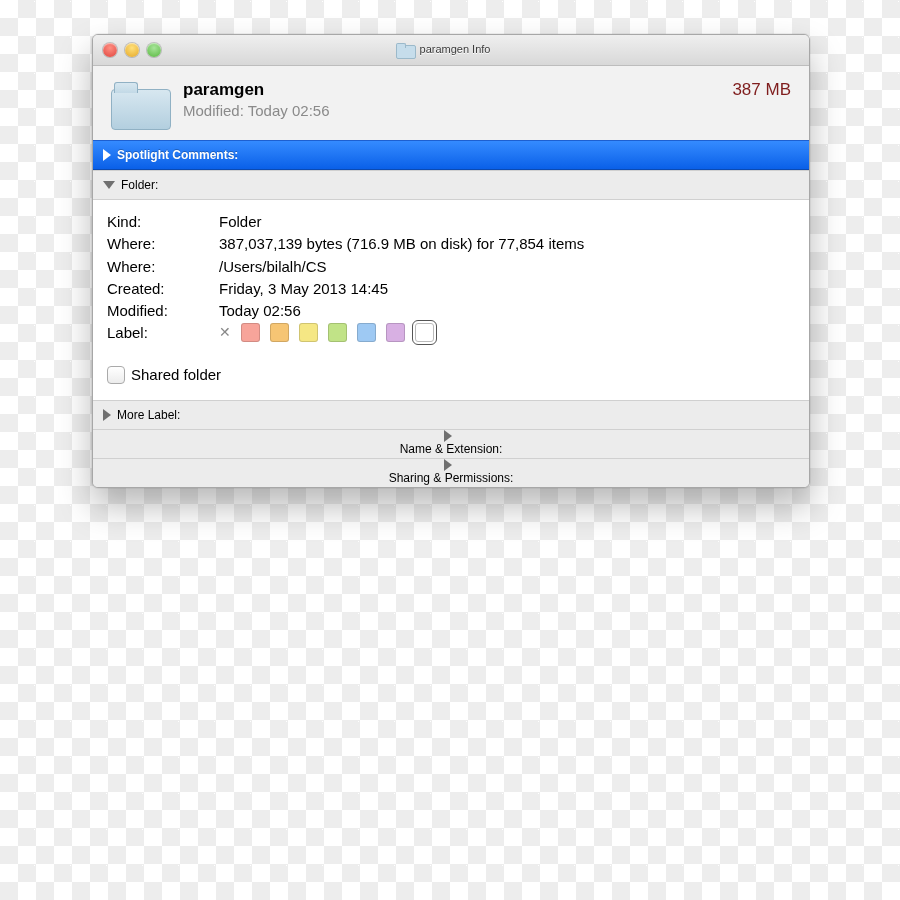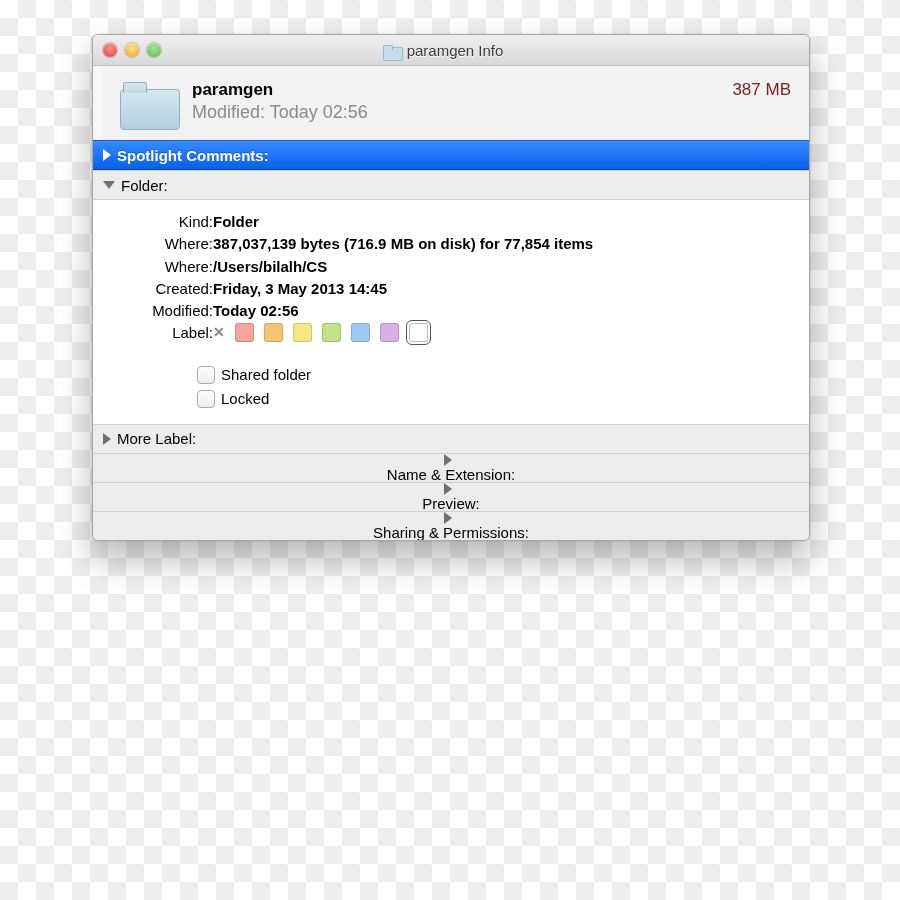--- a/index.html
+++ b/index.html
@@ -54,24 +54,24 @@
     border-radius: 50%;
     box-shadow: inset 0 1px 1px rgba(255,255,255,0.5), 0 0 0 1px rgba(0,0,0,0.18);
   }
   .light.red    { background: radial-gradient(circle at 50% 35%, #ff8f82, #e0443e); }
   .light.yellow { background: radial-gradient(circle at 50% 35%, #ffe07a, #e5a828); }
   .light.green  { background: radial-gradient(circle at 50% 35%, #a8e59a, #58b83f); }
   .title-center {
     position: absolute;
     left: 0; right: 16px;
     display: flex;
-    align-items: flex-end;
+    align-items: flex-start;
     justify-content: center;
     gap: 6px;
-    font-size: 15px;
+    font-size: 11px;
     color: #3b3b3b;
     text-shadow: 0 1px 0 #fff;
     pointer-events: none;
   }
   .mini-folder {
     width: 18px; height: 14px; position: relative;
   }
   .mini-folder::before {
     content:"";
     position:absolute; left:0; top:2px; width:18px; height:12px;
@@ -82,21 +82,20 @@
     position:absolute; left:0; top:0; width:8px; height:4px;
     background:#c6ddeb; border:1px solid #9bb9ca; border-bottom:none;
     border-radius:2px 2px 0 0;
   }
 
   .header-block {
     padding: 14px 18px 12px 18px;
     display: flex;
     align-items: flex-start;
     background: #f2f2f2;
-    margin-left: 9px;
   }
   .big-folder {
     width: 58px; height: 46px; position: relative;
     margin-right: 14px;
     margin-top: 2px;
   }
   .big-folder::before{
     content:""; position:absolute; left:0; top:7px; width:58px; height:39px;
     background: linear-gradient(#d7e7f0, #b3cfdf);
     border:1px solid #90b1c4; border-radius:4px;
@@ -110,37 +109,37 @@
   .header-text {
     flex: 1;
     display: flex;
     flex-direction: column;
   }
   .header-name {
     font-size: 17px;
     font-weight: 700;
   }
   .header-mod {
-    font-size: 18px;
+    font-size: 15px;
     color: #8a8a8a;
     margin-top: 2px;
   }
   .header-size {
     font-size: 17px;
     color: #7f1d1d;
     white-space: nowrap;
     margin-left: 12px;
   }
 
   .section-head {
     display: flex;
     align-items: center;
     height: 28px;
     padding: 0 10px;
-    font-size: 15px;
+    font-size: 12px;
     border-top: 1px solid #d0d0d0;
     border-bottom: 1px solid #d0d0d0;
     background: #ececec;
     cursor: default;
   }
   .section-head .tri {
     display:inline-block;
     margin-right:6px;
   }
   .tri.right {
@@ -173,26 +172,25 @@
     font-size: 15px;
   }
   .kv-row {
     display: flex;
     align-items: flex-start;
     margin: 2px 0;
     line-height: 1.35;
   }
   .kv-label {
     width: 106px;
-    text-align: right;
+    padding-right: 6px;
     flex: none;
   }
   .kv-value {
     flex: 1;
-    font-weight: bold;
   }
   .label-row .kv-value {
     display: flex;
     align-items: center;
     gap: 10px;
   }
   .x-clear {
     color:#888; font-size:14px;
   }
   .swatch {
@@ -201,21 +199,20 @@
     border: 1px solid rgba(0,0,0,0.15);
   }
   .swatch.sel {
     outline: 1px solid #555; outline-offset: 2px;
     background:#fff;
     border:1px solid #bbb;
   }
   .checkbox-row {
     display:flex; align-items:center;
     margin-top: 6px;
-    margin-left: 90px;
     gap: 6px;
     font-size: 15px;
   }
   .faux-check {
     width: 16px; height: 16px;
     border: 1px solid #aaa;
     border-radius: 4px;
     background: linear-gradient(#fff, #ececec);
   }
 
@@ -295,39 +292,31 @@
           <span class="swatch sel"></span>
         </div>
       </div>
 
       <div style="height:14px"></div>
 
       <div class="checkbox-row">
         <span class="faux-check"></span>
         <span>Shared folder</span>
       </div>
-      <div class="checkbox-row">
-        <span class="faux-check"></span>
-        <span>Locked</span>
-      </div>
     </div>
 
     <div class="collapsed-sections">
       <div class="section-head">
         <span class="tri right"></span>
         <span>More Label:</span>
       </div>
       <div class="section-head">
         <span class="tri right"></span>
         <span>Name &amp; Extension:</span>
       </div>
-      <div class="section-head">
-        <span class="tri right"></span>
-        <span>Preview:</span>
-      </div>
       <div class="section-head" style="border-bottom:none;text-align:right;">
         <span class="tri right"></span>
         <span>Sharing &amp; Permissions:</span>
       </div>
     </div>
 
   </div>
 </div>
 
 </body></html>

